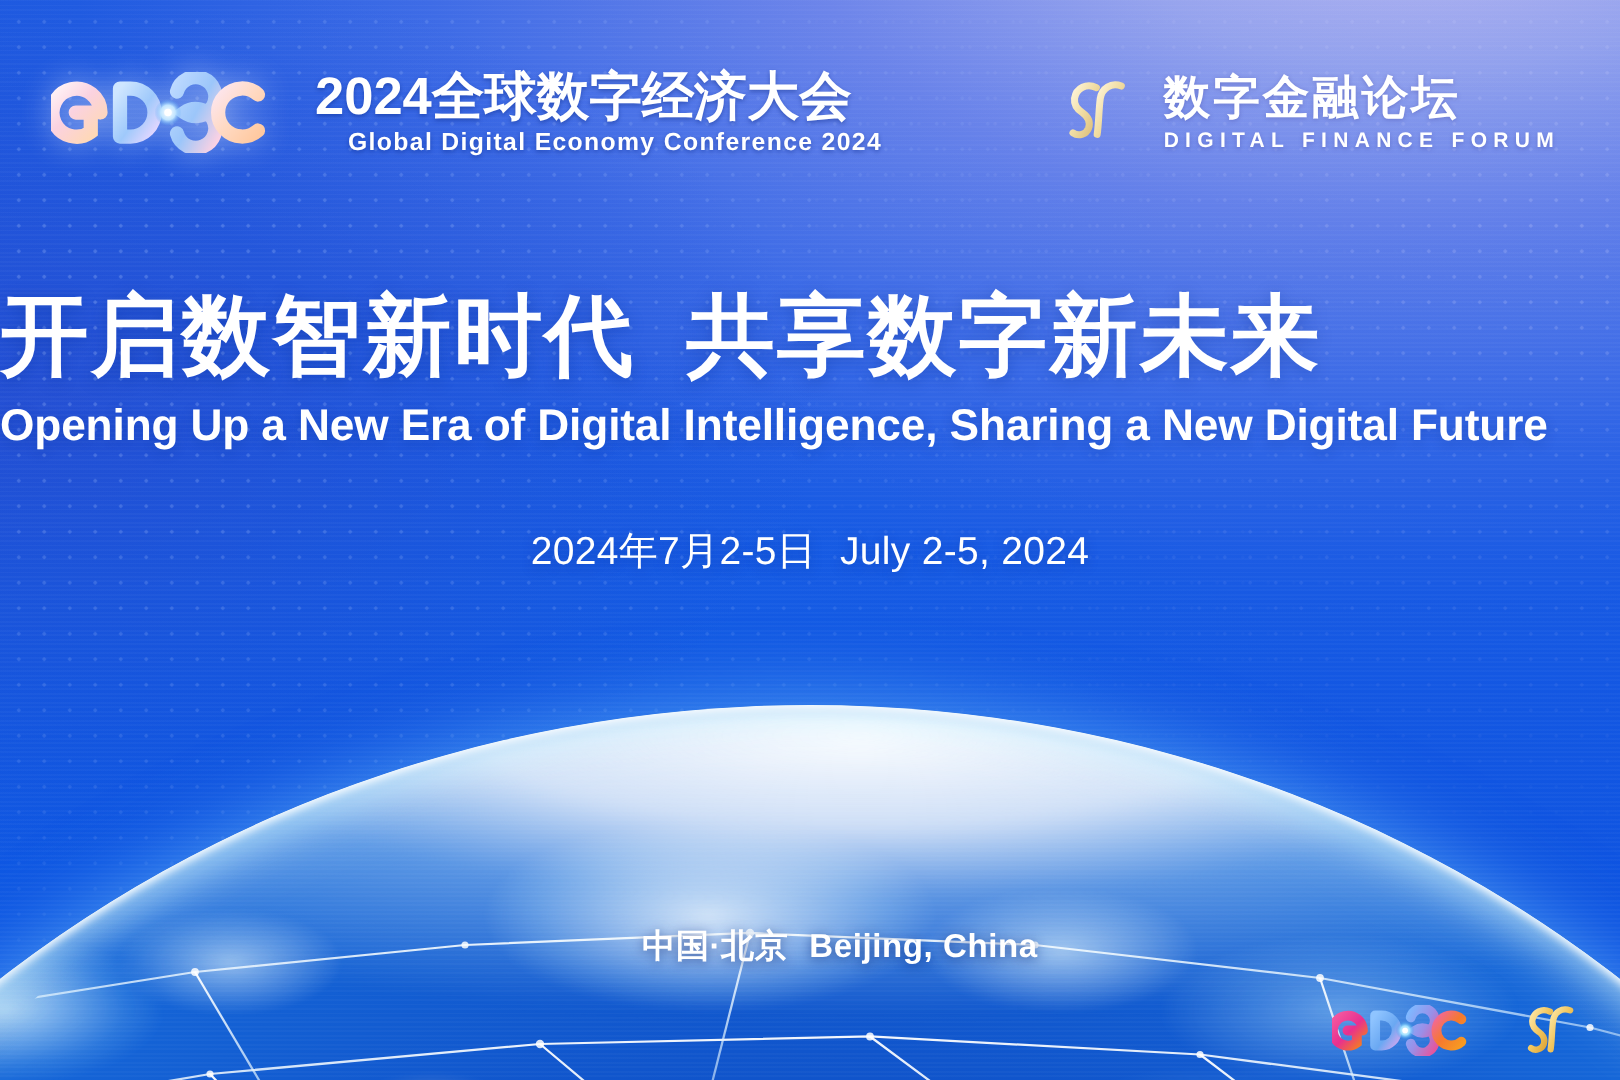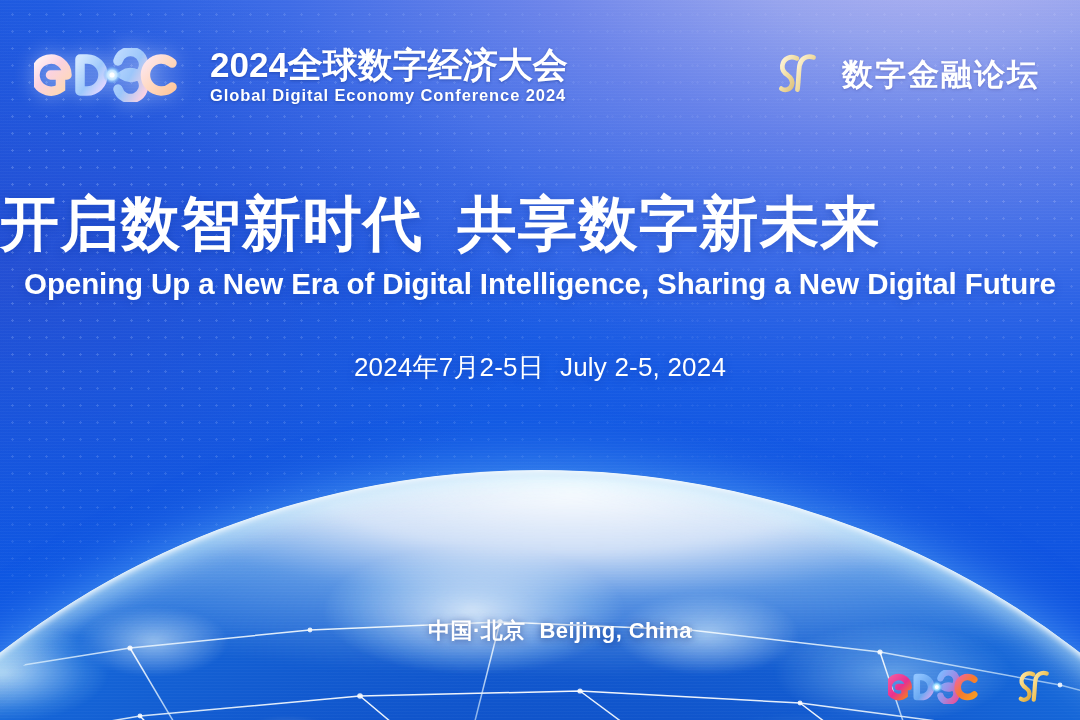--- a/index.html
+++ b/index.html
@@ -177,20 +177,21 @@
   .gdec-text-block { display: flex; flex-direction: column; justify-content: center; }
   .gdec-cn {
     font-size: 35px; font-weight: 700; color: #ffffff;
     letter-spacing: 0px; line-height: 1.0; white-space: nowrap;
     text-shadow: 0 1px 3px rgba(10,40,130,0.45);
   }
   .gdec-en {
     font-size: 16.5px; font-weight: 700; color: #ffffff;
     letter-spacing: 0.9px; line-height: 1.0; margin-top: 5px; white-space: nowrap;
     text-shadow: 0 1px 3px rgba(10,40,130,0.45);
+    margin-left: 22px;
   }
 
   .logo-right {
     position: absolute;
     right: 40px; top: 48px;
     display: flex; align-items: center; gap: 17px;
   }
   .ff-mark { width: 52px; height: 52px; display: block; flex: none; }
   .dff-text-block { display: flex; flex-direction: column; justify-content: center; }
   .dff-cn {
@@ -213,21 +214,21 @@
     color: #ffffff;
     letter-spacing: 1.5px;
     line-height: 1.08;
     white-space: nowrap;
     text-shadow: 0 2px 10px rgba(8,45,150,0.35);
   }
   .slogan-gap { display: inline-block; width: 34px; }
   .slogan-en {
     position: absolute;
     left: 0; right: 0; top: 268px;
-    text-align: center;
+    text-align: left;
     font-size: 29.5px;
     font-weight: 700;
     color: #ffffff;
     letter-spacing: -0.1px;
     line-height: 1.1;
     white-space: nowrap;
     text-shadow: 0 2px 8px rgba(8,45,150,0.30);
   }
   .date-line {
     position: absolute;
@@ -436,20 +437,21 @@
             <stop offset="48%" stop-color="#f0dca2"></stop>
             <stop offset="100%" stop-color="#d9b974"></stop>
         </linearGradient>
       </defs>
       <path d="M46 20 c-12 -6 -26 0 -28 14 c-1 9 4 14 10 18 c7 5 11 11 8 20 c-3 8 -13 11 -20 6" fill="none" stroke="url(#ffg)" stroke-width="9" stroke-linecap="round"></path>
       <path d="M78 18 c-13 -5 -25 3 -27 16 c-2 14 -2 34 -4 46" fill="none" stroke="url(#ffg)" stroke-width="9" stroke-linecap="round"></path>
       <path d="M24 46 l52 0" fill="none" stroke="url(#ffg)" stroke-width="7" stroke-linecap="round"></path>
     </svg>
     <div class="dff-text-block">
       <div class="dff-cn">数字金融论坛</div>
+      <div class="dff-en">DIGITAL FINANCE FORUM</div>
     </div>
   </div>
 
   <div class="slogan-cn">
     <span>开启数智新时代</span><span class="slogan-gap"></span><span>共享数字新未来</span>
   </div>
 
   <div class="slogan-en">Opening Up a New Era of Digital Intelligence, Sharing a New Digital Future</div>
 
   <div class="date-line">

